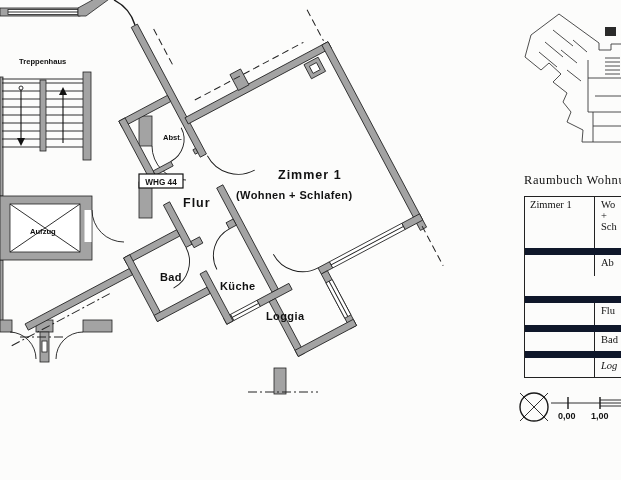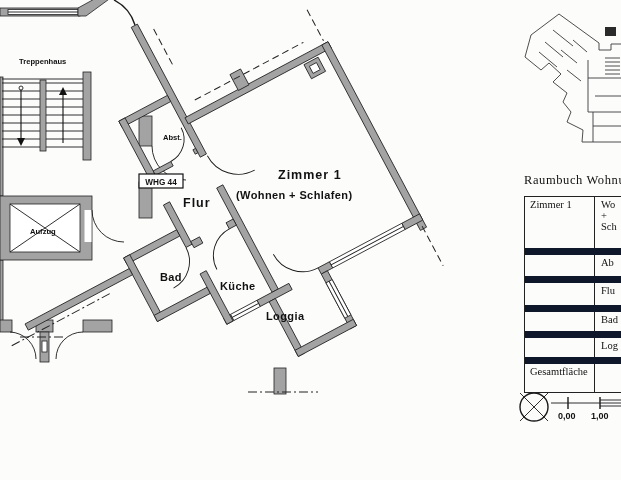--- a/index.html
+++ b/index.html
@@ -35,21 +35,21 @@
   .raumbuch{
     position:absolute;left:524px;top:196px;width:96px;
     border:1.5px solid #222;border-right:none;
     font-family:"Liberation Serif",serif;font-size:10.5px;color:#111;
   }
   .rb-row{display:flex;border-top:7px solid #0f172a;}
   .rb-row:first-child{border-top:none;}
   .rb-c1{width:69px;padding:2px 2px 0 5px;box-sizing:border-box;}
   .rb-c2{flex:1;border-left:1px solid #222;padding:2px 0 0 6px;box-sizing:border-box;white-space:nowrap;}
   .rb-r0{height:51px;} .rb-r1{height:21px;} .rb-r2{height:22px;}
-  .rb-r3{height:22px;} .rb-r4{height:19px;} .rb-r5{height:19px;} .rb-r6{height:28px;}
+  .rb-r3{height:22px;margin-top:20px;} .rb-r4{height:19px;} .rb-r5{height:19px;font-style:italic;} .rb-r6{height:28px;}
 </style>
 </head>
 <body>
 
 <svg width="621" height="480" viewBox="0 0 621 480">
 
   <g>
 
     <rect class="w" x="0" y="8" width="80" height="8"></rect>
     <rect class="win" x="8" y="9.5" width="70" height="5"></rect>
@@ -229,17 +229,13 @@
     <div class="rb-c2">Flu</div>
   </div>
   <div class="rb-row rb-r4">
     <div class="rb-c1"></div>
     <div class="rb-c2">Bad</div>
   </div>
   <div class="rb-row rb-r5">
     <div class="rb-c1"></div>
     <div class="rb-c2">Log</div>
   </div>
-  <div class="rb-row rb-r6">
-    <div class="rb-c1">Gesamtfläche</div>
-    <div class="rb-c2"></div>
-  </div>
 </div>
 
 </body></html>

